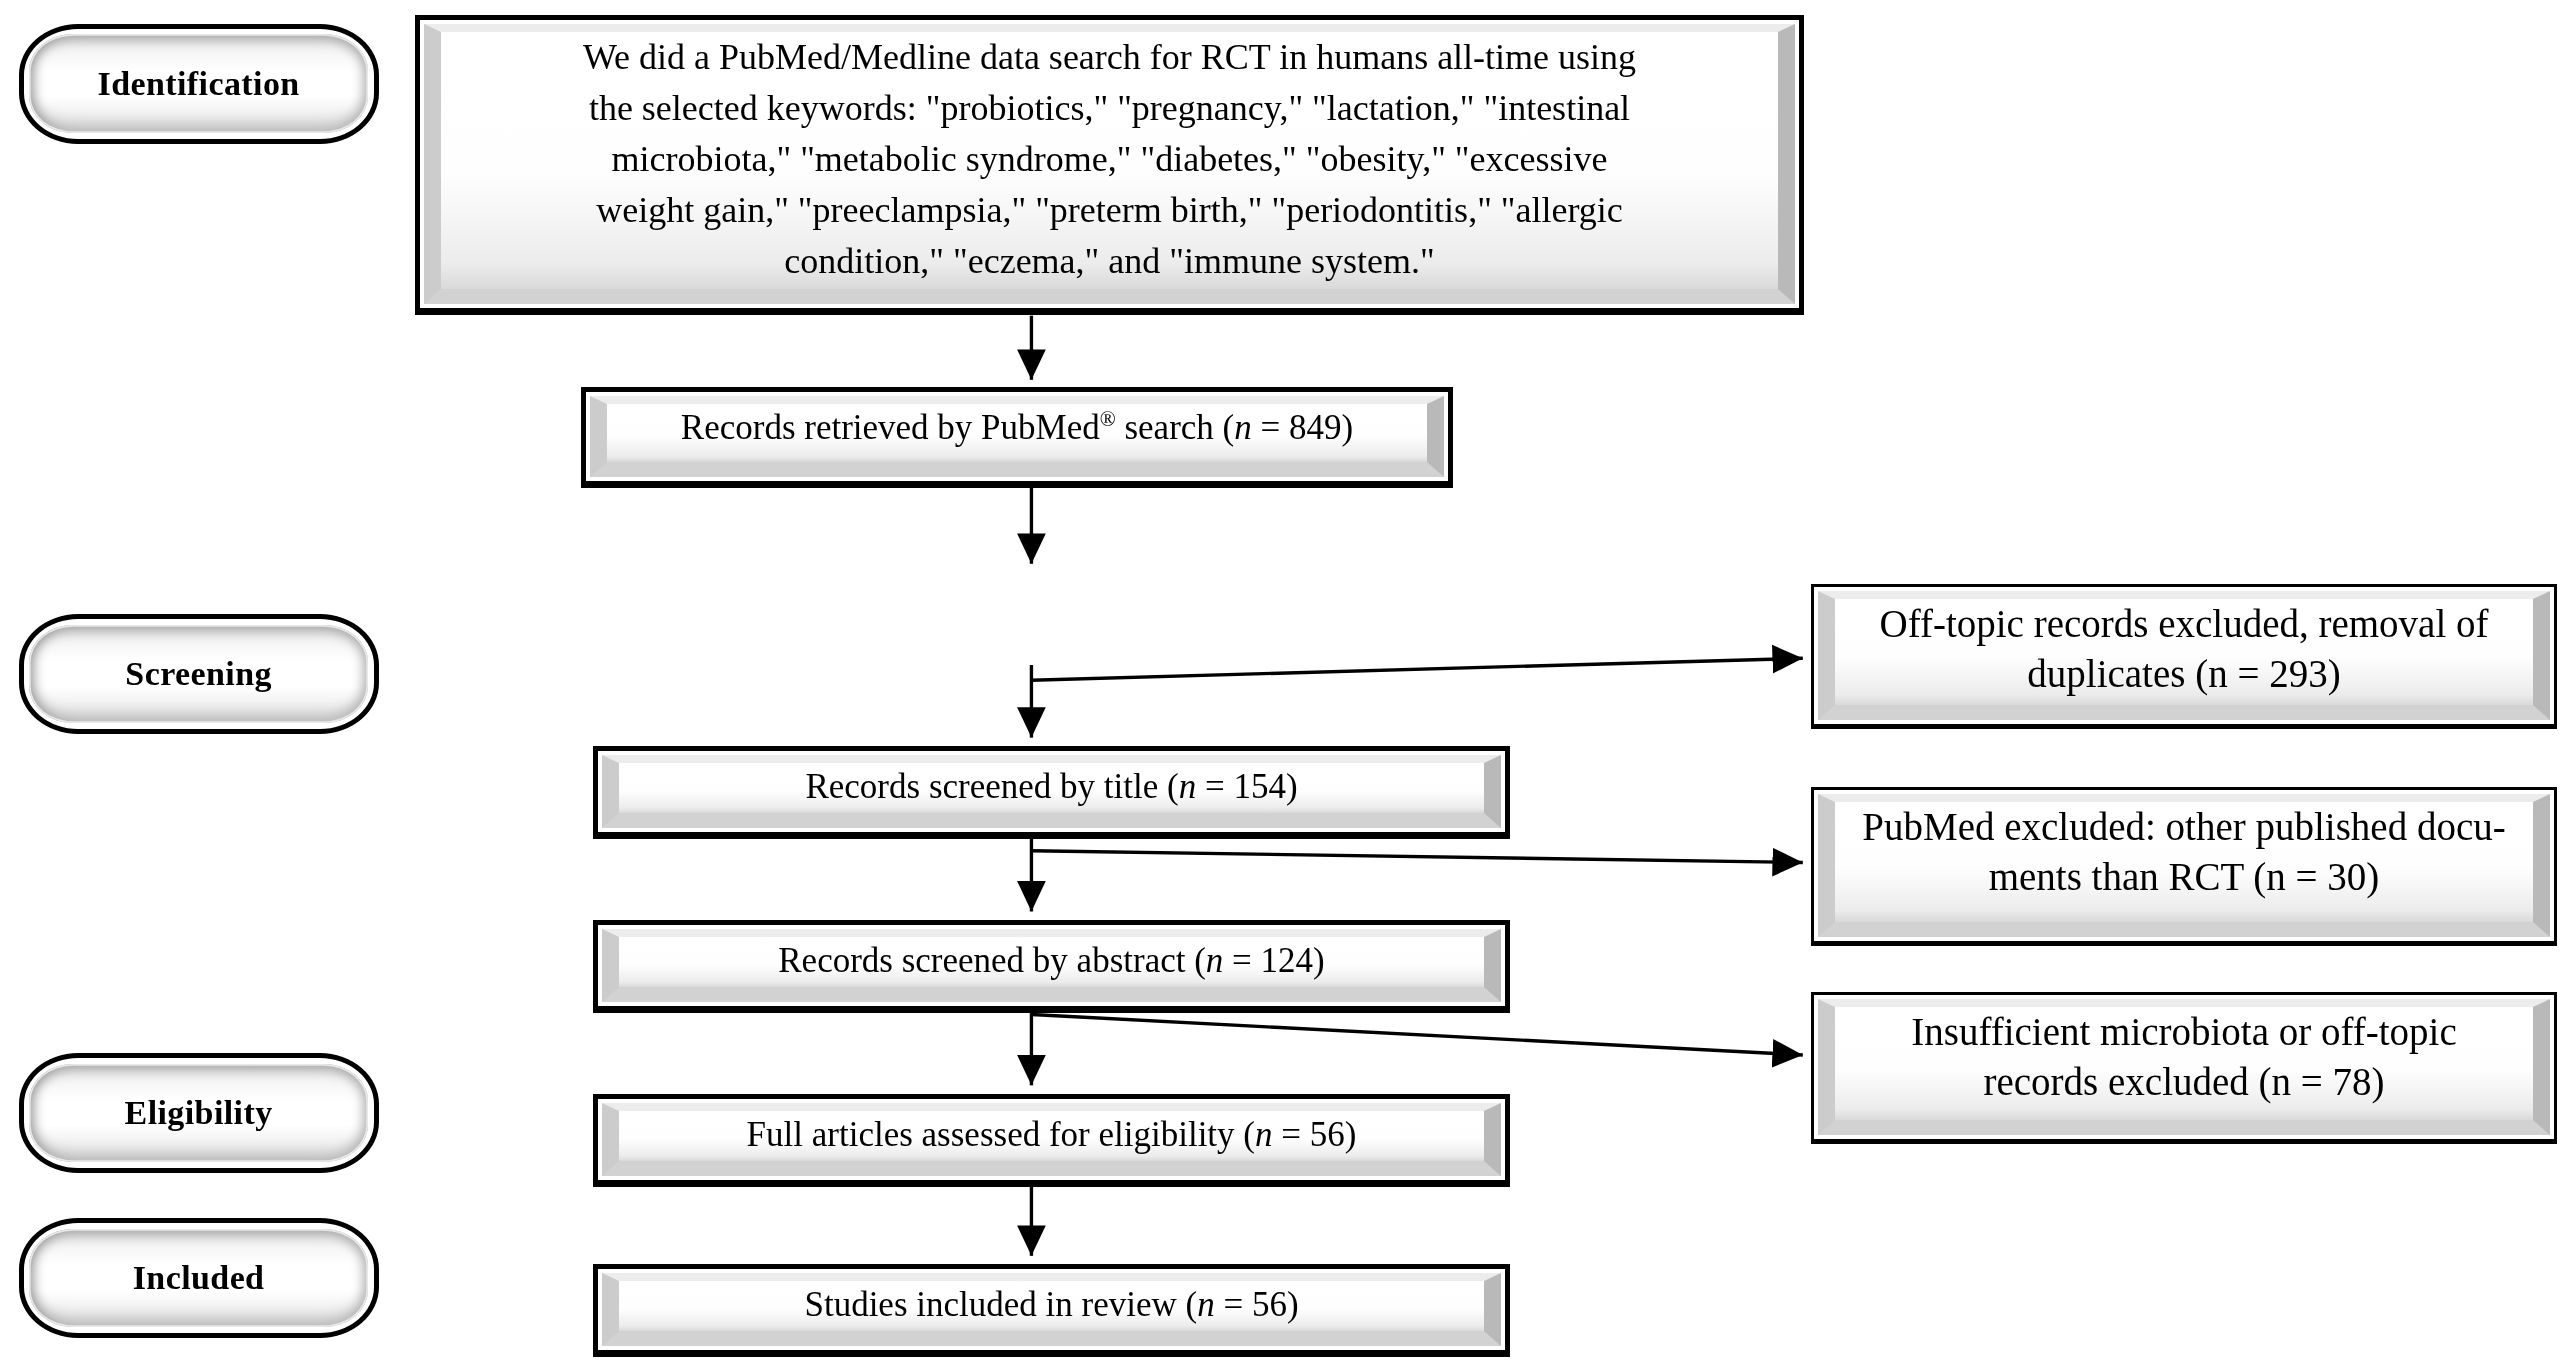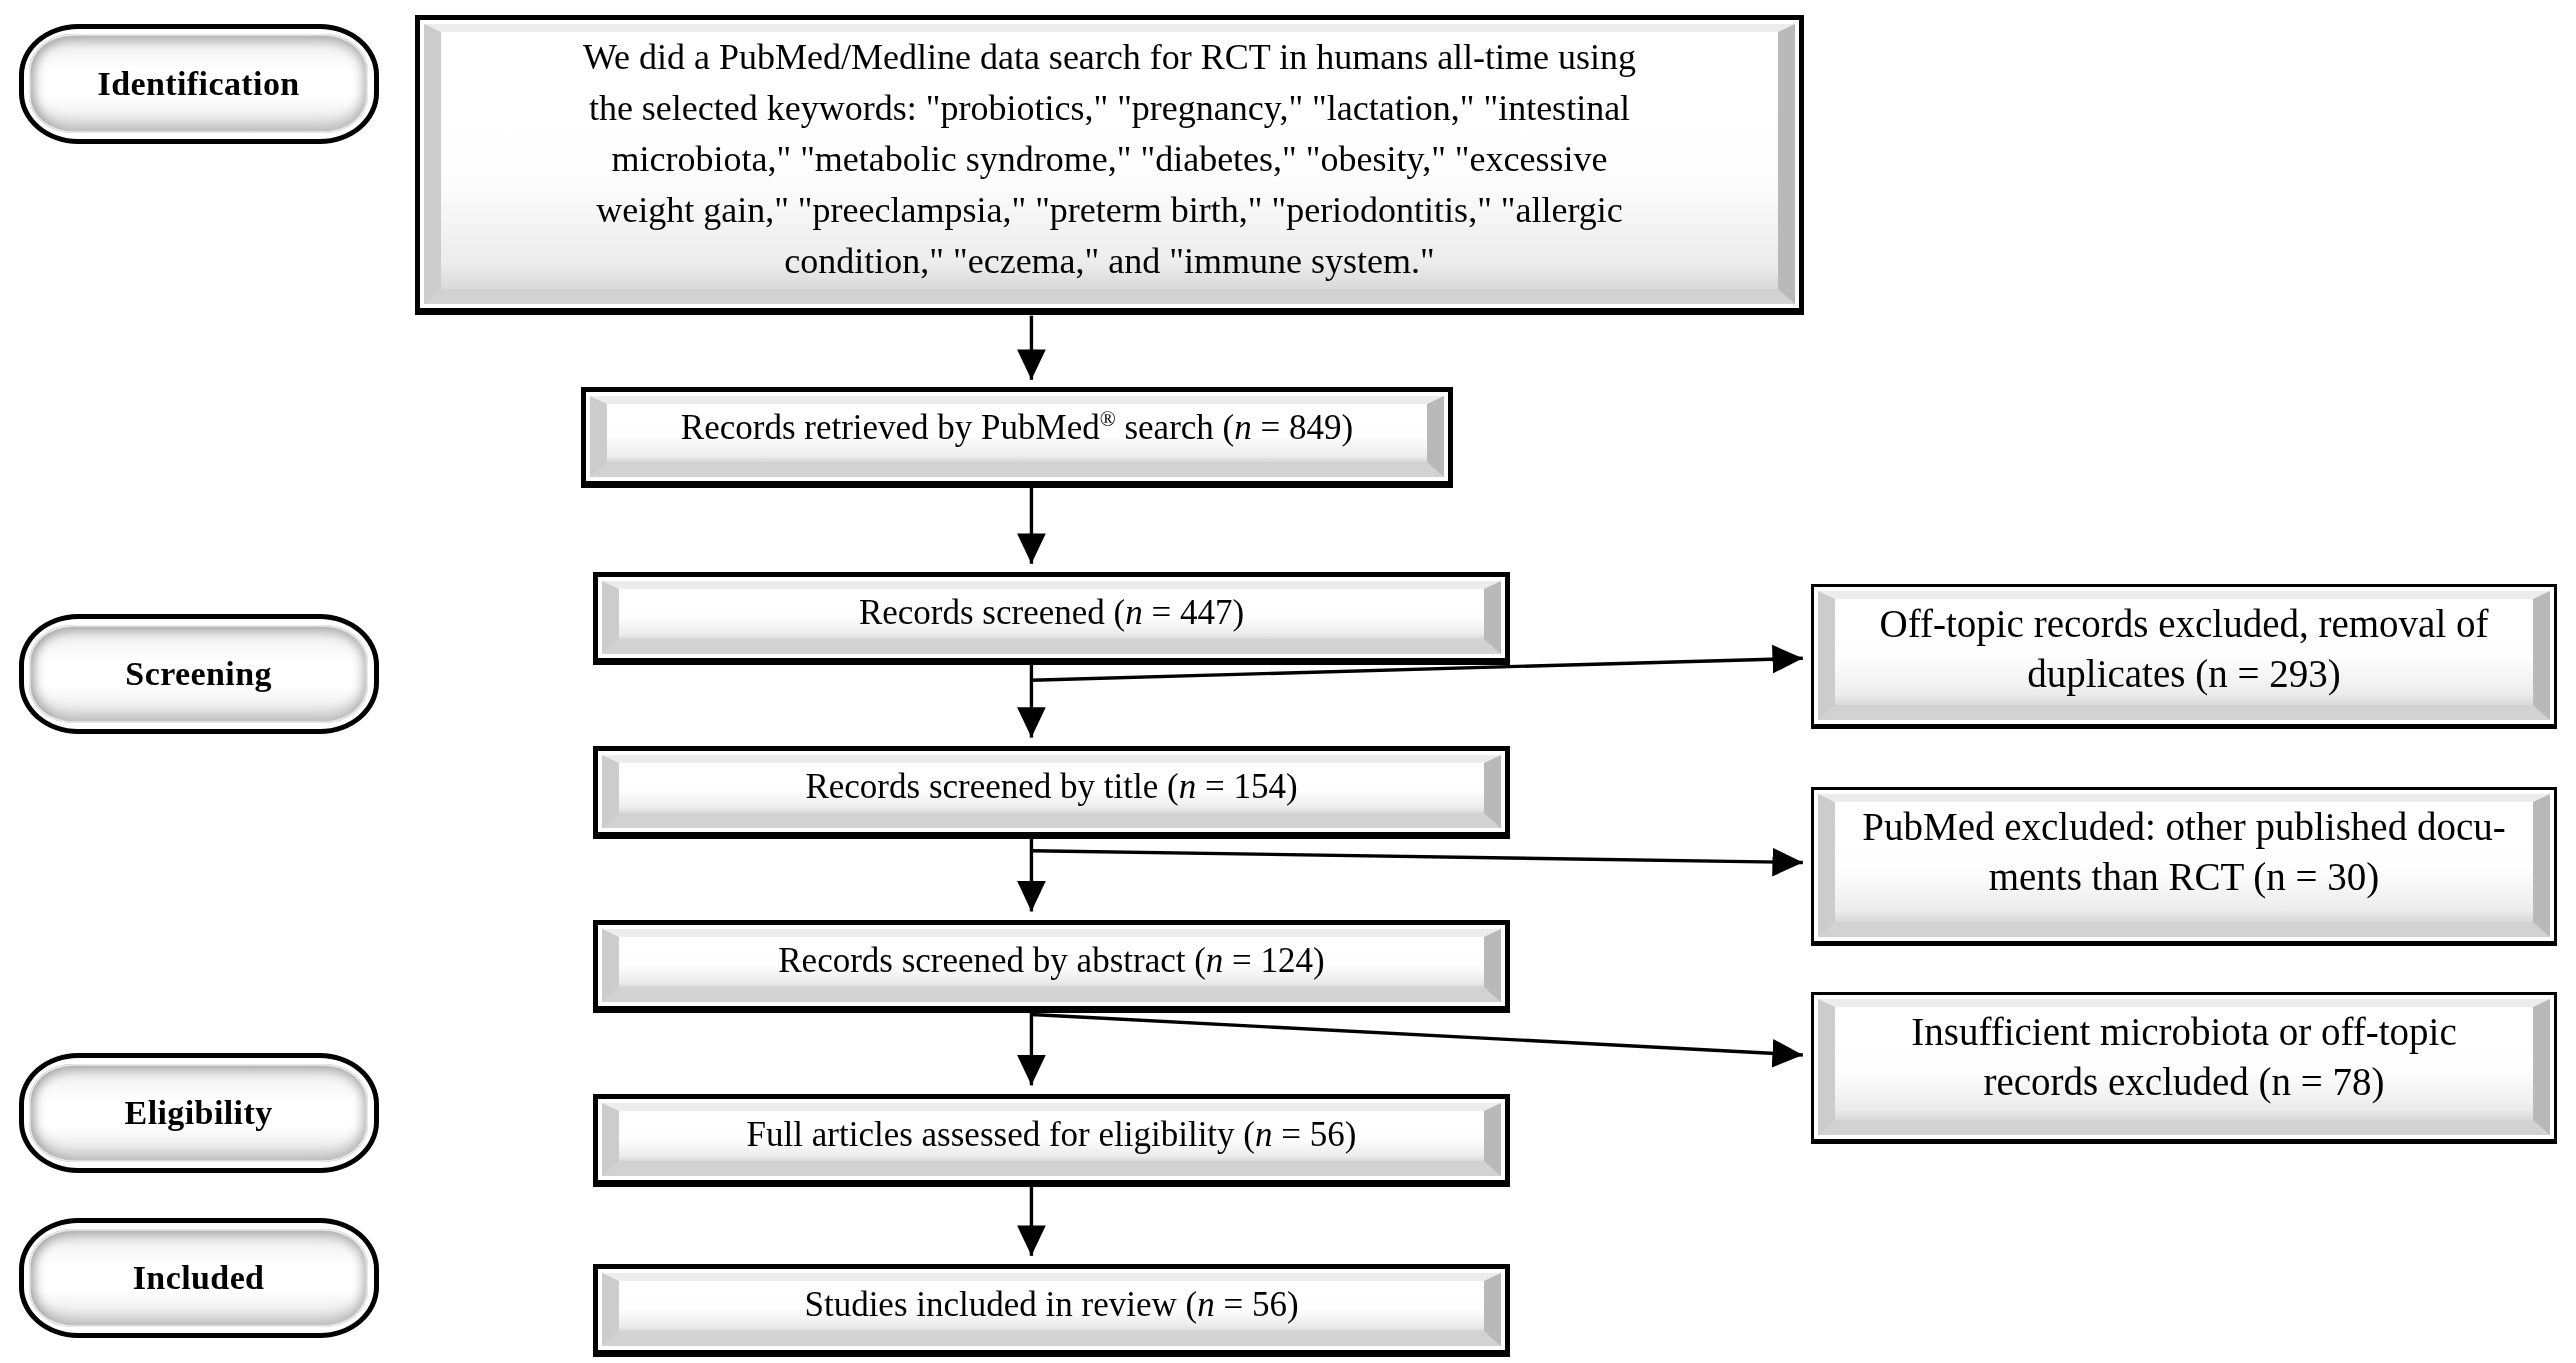--- a/index.html
+++ b/index.html
@@ -143,25 +143,20 @@
       <div class="box-line">weight gain," "preeclampsia," "preterm birth," "periodontitis," "allergic</div>
       <div class="box-line">condition," "eczema," and "immune system."</div>
     </div>
   </div>
 
   <div class="box" style="left:581px; top:387px; width:872px; height:101px">
     <div class="bevel">
         <div class="box-label">Records retrieved by PubMed<sup>®</sup> search (<i>n</i> = 849)</div>
       </div>
   </div>
-  <div class="box" style="left:593px; top:572px; width:917px; height:93px">
-    <div class="bevel">
-        <div class="box-label">Records screened (<i>n</i> = 447)</div>
-      </div>
-  </div>
   <div class="box" style="left:593px; top:746px; width:917px; height:93px">
     <div class="bevel">
         <div class="box-label">Records screened by title (<i>n</i> = 154)</div>
       </div>
   </div>
   <div class="box" style="left:593px; top:920px; width:917px; height:93px">
     <div class="bevel">
         <div class="box-label">Records screened by abstract (<i>n</i> = 124)</div>
       </div>
   </div>

